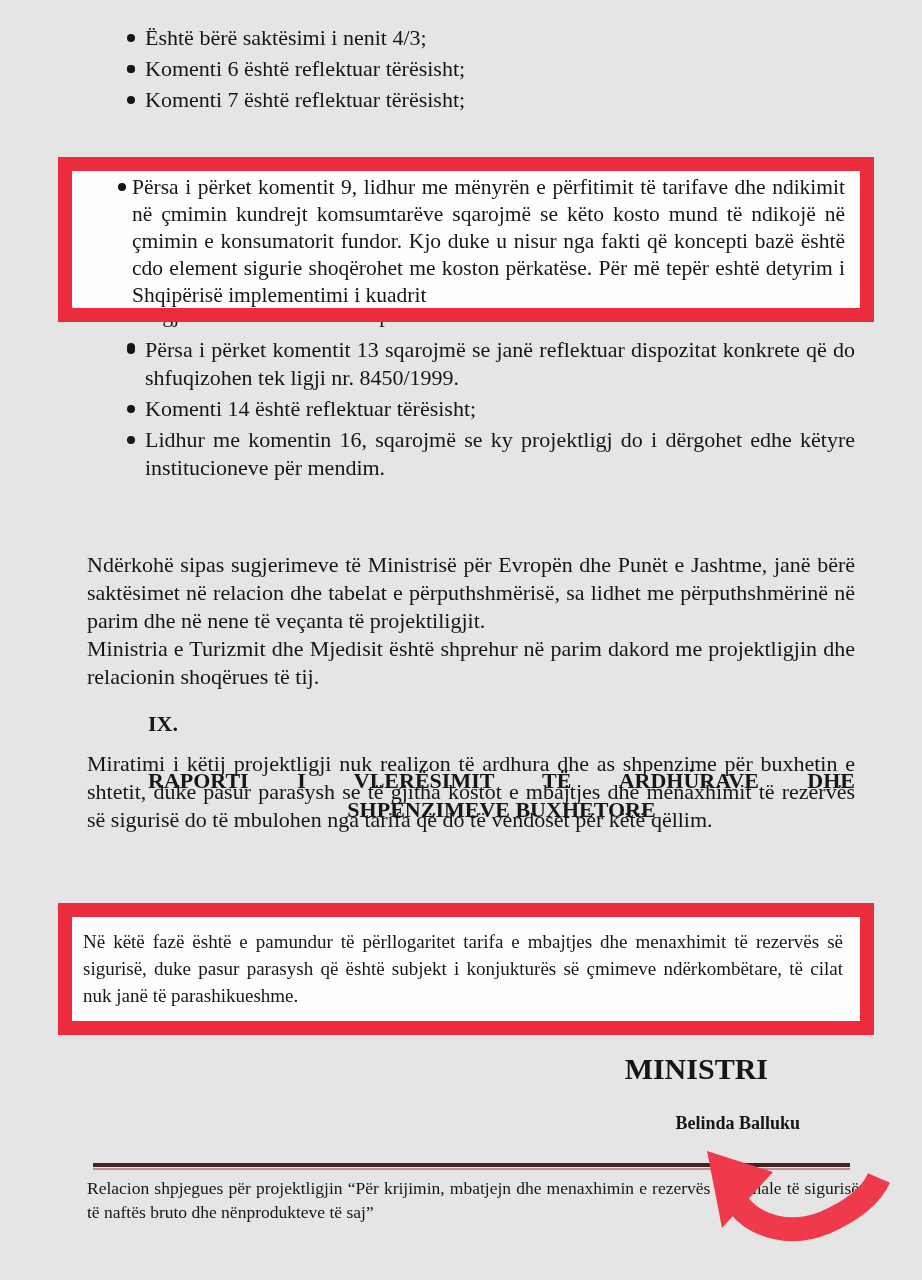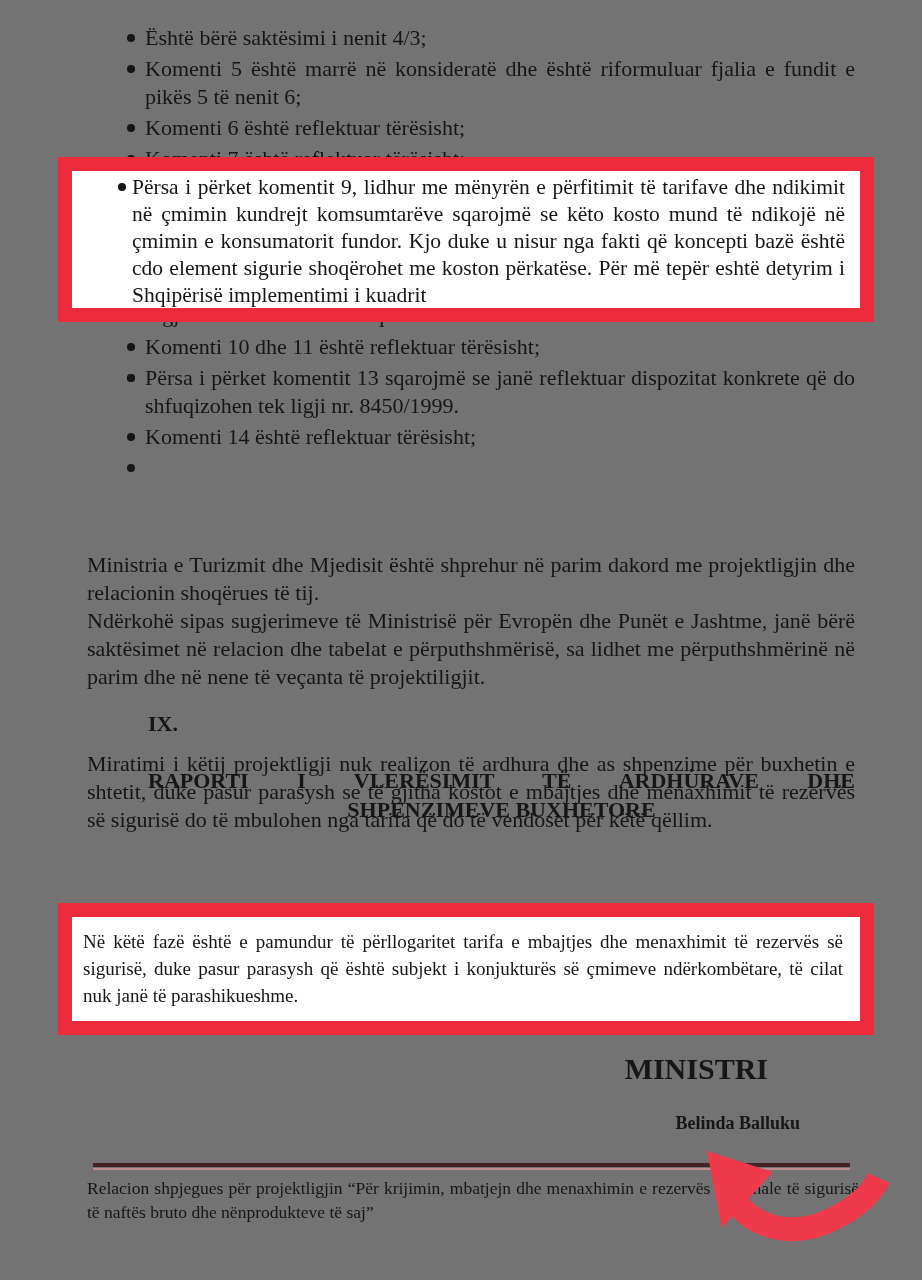--- a/index.html
+++ b/index.html
@@ -13,21 +13,21 @@
   html,body{width:922px;height:1280px;}
   body{
     background:#fcfcfc;
     font-family:"Liberation Serif", serif;
     color:var(--ink);
   }
   .page{
     position:relative;
     width:922px;height:1280px;
     overflow:hidden;
-    background:#737373;
+    background:#e5e5e5;
   }
   .content{
     position:absolute;left:87px;top:0;width:768px;height:1280px;
     font-size:22px;line-height:28px;
   }
   .abs{position:absolute;left:0;width:768px;}
 
   
   ul.bullets{list-style:none;}
   ul.bullets li{
@@ -136,21 +136,20 @@
 
     <ul class="bullets bullets-top abs">
 
         <li>
           <span class="dot"></span>
           <span>Është bërë saktësimi i nenit 4/3;</span>
         </li>
 
         <li>
           <span class="dot"></span>
-          <span>Komenti 5 është marrë në konsideratë dhe është riformuluar fjalia e fundit e pikës 5 të nenit 6;</span>
         </li>
 
         <li>
           <span class="dot"></span>
           <span>Komenti 6 është reflektuar tërësisht;</span>
         </li>
 
         <li>
           <span class="dot"></span>
           <span>Komenti 7 është reflektuar tërësisht;</span>
@@ -161,47 +160,44 @@
       <div class="bullet-item">
         <span class="dot"></span>
         <span>Përsa i përket komentit 9, lidhur me mënyrën e përfitimit të tarifave dhe ndikimit në çmimin kundrejt komsumtarëve sqarojmë se këto kosto mund të ndikojë në çmimin e konsumatorit fundor. Kjo duke u nisur nga fakti që koncepti bazë është cdo element sigurie shoqërohet me koston përkatëse. Për më tepër eshtë detyrim i Shqipërisë implementimi i kuadrit</span>
       </div>
     </div>
 
     <div class="clipped-line abs">ligjor të Komunitetit Evropian.</div>
 
     <ul class="bullets bullets-mid abs">
 
-        <li>
-          <span class="dot"></span>
-          <span>Komenti 10 dhe 11 është reflektuar tërësisht;</span>
-        </li>
 
         <li>
           <span class="dot"></span>
         </li>
 
         <li>
           <span class="dot"></span>
           <span>Përsa i përket komentit 13 sqarojmë se janë reflektuar dispozitat konkrete që do shfuqizohen tek ligji nr. 8450/1999.</span>
         </li>
 
         <li>
           <span class="dot"></span>
           <span>Komenti 14 është reflektuar tërësisht;</span>
         </li>
 
         <li>
           <span class="dot"></span>
+          <span>Lidhur me komentin 16, sqarojmë se ky projektligj do i dërgohet edhe këtyre institucioneve për mendim.</span>
         </li>
       </ul>
 
     <div class="para-group abs">
+      <p>Ndërkohë sipas sugjerimeve të Ministrisë për Evropën dhe Punët e Jashtme, janë bërë saktësimet në relacion dhe tabelat e përputhshmërisë, sa lidhet me përputhshmërinë në parim dhe në nene të veçanta të projektiligjit.</p>
       <p>Ministria e Turizmit dhe Mjedisit është shprehur në parim dakord me projektligjin dhe relacionin shoqërues të tij.</p>
-      <p>Ndërkohë sipas sugjerimeve të Ministrisë për Evropën dhe Punët e Jashtme, janë bërë saktësimet në relacion dhe tabelat e përputhshmërisë, sa lidhet me përputhshmërinë në parim dhe në nene të veçanta të projektiligjit.</p>
     </div>
 
     <div class="heading abs">
       <div class="num">IX.</div>
       <div class="htxt">
         <div class="hline1">RAPORTI I VLERËSIMIT TË ARDHU̇RAVE DHE</div>
         <div class="hline2">SHPENZIMEVE BUXHETORE</div>
       </div>
     </div>
 

